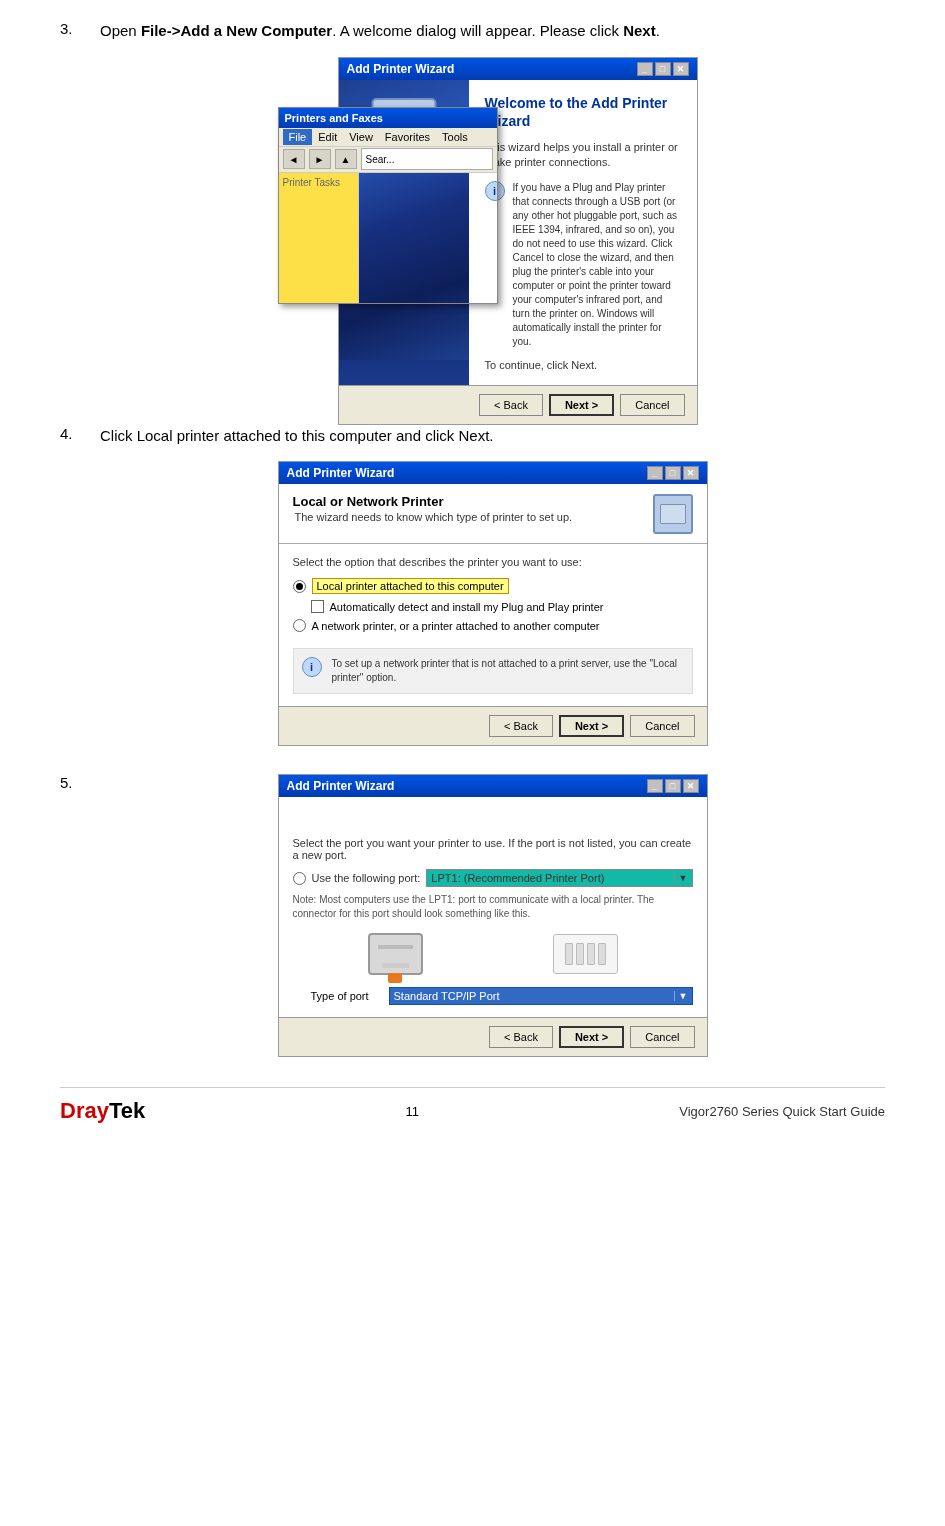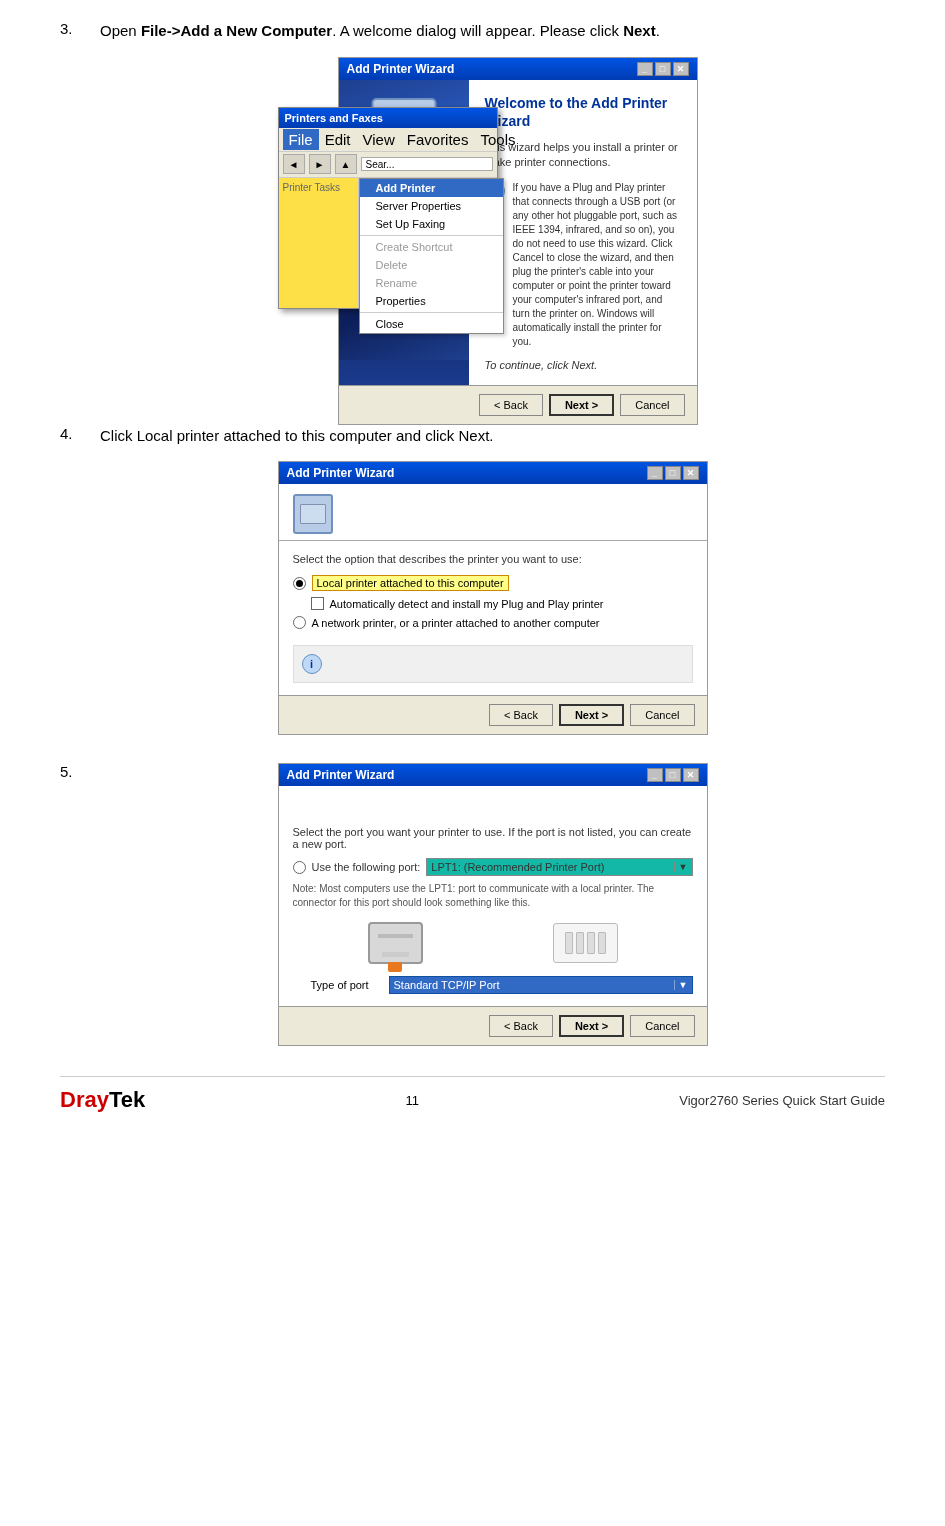--- a/index.html
+++ b/index.html
@@ -114,21 +114,20 @@
     }
     .info-text {
       font-size: 10px;
       color: #333;
       line-height: 1.4;
     }
     .continue-text {
       font-size: 11px;
       color: #333;
       margin-top: 8px;
-      font-style: italic;
     }
 
     
     .wizard-footer {
       background: #ece9d8;
       border-top: 1px solid #999;
       padding: 8px 12px;
       display: flex;
       justify-content: flex-end;
       gap: 6px;
@@ -152,21 +151,21 @@
       color: white;
       font-size: 11px;
       padding: 3px 6px;
       font-weight: bold;
       height: 20px;
       display: flex;
       align-items: center;
     }
     .menu-item {
       padding: 2px 6px;
-      font-size: 15px;
+      font-size: 11px;
       cursor: pointer;
     }
     .menu-item.active {
       background: #316ac5;
       color: white;
     }
     .section-header {
       font-size: 13px;
       font-weight: bold;
       color: #000;
@@ -337,44 +336,29 @@
           <span class="menu-item">Edit</span>
           <span class="menu-item">View</span>
           <span class="menu-item">Favorites</span>
           <span class="menu-item">Tools</span>
         </div>
 
         <div style="background: #ece9d8; border-bottom: 1px solid #ccc; padding: 2px 4px; display: flex; gap: 4px; align-items: center; height: 26px;">
           <div style="width: 22px; height: 20px; background: #d8d4c8; border: 1px solid #aaa; display: flex; align-items: center; justify-content: center; font-size: 10px;">◄</div>
           <div style="width: 22px; height: 20px; background: #d8d4c8; border: 1px solid #aaa; display: flex; align-items: center; justify-content: center; font-size: 10px;">►</div>
           <div style="width: 22px; height: 20px; background: #d8d4c8; border: 1px solid #aaa; display: flex; align-items: center; justify-content: center; font-size: 10px;">▲</div>
-          <div style="flex: 1; background: white; border: 1px solid #aaa; height: 14px; padding: 1px 4px; font-size: 10px; display: flex; align-items: center;">Sear...</div>
+          <div style="flex: 1; background: white; border: 1px solid #aaa; height: 22px; padding: 1px 4px; font-size: 10px; display: flex; align-items: center;">Sear...</div>
         </div>
 
         <div style="display: flex; height: 130px;">
 
           <div style="width: 80px; background: #fde047; border-right: 1px solid #ccc; padding: 2px;">
             <div style="font-size: 10px; color: #666; padding: 2px;">Printer Tasks</div>
           </div>
 
-          <div style="flex: 1; position: relative; background: white;">
-
-            <div style="position: absolute; top: 0; left: 0; background: white; border: 1px solid #888; box-shadow: 2px 2px 4px rgba(0,0,0,0.2); width: 145px; z-index: 30;">
-              <div style="padding: 3px 16px; font-size: 11px; background: #316ac5; color: white; font-weight: bold;">Add Printer</div>
-              <div style="padding: 3px 16px; font-size: 11px; cursor: pointer;">Server Properties</div>
-              <div style="padding: 3px 16px; font-size: 11px; cursor: pointer;">Set Up Faxing</div>
-              <div style="border-top: 1px solid #ccc; margin: 2px 0;"></div>
-              <div style="padding: 3px 16px; font-size: 11px; color: #999;">Create Shortcut</div>
-              <div style="padding: 3px 16px; font-size: 11px; color: #999;">Delete</div>
-              <div style="padding: 3px 16px; font-size: 11px; color: #999;">Rename</div>
-              <div style="padding: 3px 16px; font-size: 11px;">Properties</div>
-              <div style="border-top: 1px solid #ccc; margin: 2px 0;"></div>
-              <div style="padding: 3px 16px; font-size: 11px;">Close</div>
-            </div>
-          </div>
         </div>
       </div>
     </div>
 
   </div>
 </div>
 
 <div class="step" style="margin-top: 20px;">
   <div class="step-number">4.</div>
   <div class="step-content">
@@ -386,20 +370,24 @@
       <div class="dialog-titlebar">
         <span>Add Printer Wizard</span>
         <div class="titlebar-controls">
           <div class="titlebar-btn">_</div>
           <div class="titlebar-btn">□</div>
           <div class="titlebar-btn">✕</div>
         </div>
       </div>
 
       <div style="background: white; padding: 10px 14px 6px 14px; display: flex; align-items: flex-start; justify-content: space-between; border-bottom: 1px solid #aaa;">
+        <div>
+          <div class="section-header">Local or Network Printer</div>
+          <div class="section-sub">The wizard needs to know which type of printer to set up.</div>
+        </div>
         <div style="width: 40px; height: 40px; background: #b8cce8; border: 2px solid #7090c0; border-radius: 3px; flex-shrink: 0; display: flex; align-items: center; justify-content: center;">
           <div style="width: 26px; height: 20px; background: #ccddf0; border: 1px solid #8090b0; border-radius: 1px;"></div>
         </div>
       </div>
 
       <div style="background: white; padding: 12px 14px;">
         <div class="select-label">Select the option that describes the printer you want to use:</div>
 
         <div class="radio-option">
           <div class="radio-circle selected"></div>
@@ -411,20 +399,21 @@
           <span>Automatically detect and install my Plug and Play printer</span>
         </div>
 
         <div class="radio-option" style="margin-top: 4px;">
           <div class="radio-circle"></div>
           <span>A network printer, or a printer attached to another computer</span>
         </div>
 
         <div class="info-section" style="margin-top: 16px;">
           <div class="info-icon">i</div>
+          <div class="info-text">To set up a network printer that is not attached to a print server, use the "Local printer" option.</div>
         </div>
       </div>
 
       <div class="wizard-footer">
         <button class="wizard-btn">&lt; Back</button>
         <button class="wizard-btn wizard-btn-default">Next &gt;</button>
         <button class="wizard-btn">Cancel</button>
       </div>
     </div>
 

